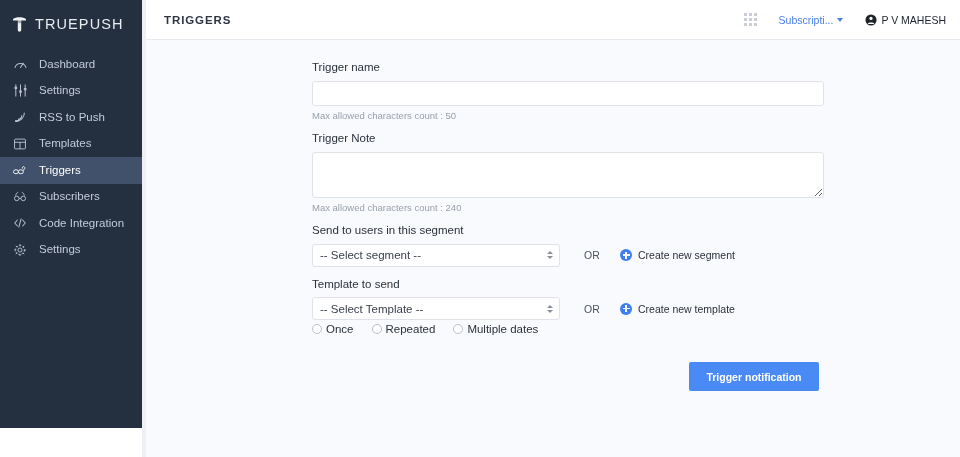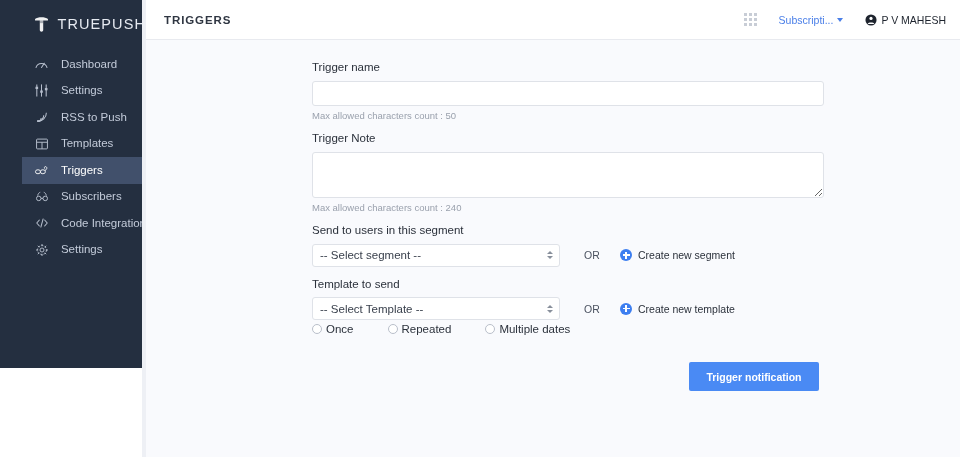--- a/index.html
+++ b/index.html
@@ -7,25 +7,25 @@
     margin: 0; padding: 0;
     width: 960px; height: 457px;
     overflow: hidden;
     font-family: "Liberation Sans", sans-serif;
     background: #ffffff;
   }
   .app { display: flex; width: 960px; height: 457px; }
 
   
   .sidebar {
-    width: 146px; min-width: 146px; height: 368px;
+    width: 146px; min-width: 146px; height: 428px;
     background: #242f40;
     color: #ced4e0;
     position: relative;
-    display: flex; flex-direction: column; align-items: flex-end;
+    display: flex; flex-direction: column;
   }
   .brand {
     display: flex; align-items: center;
     gap: 7px;
     padding: 10px 0 0 11px;
     height: 38px;
   }
   .brand-mark { width: 17px; height: 17px; display:block; }
   .brand-text {
     font-size: 14.5px;
@@ -219,21 +219,21 @@
     background: #3d7ef0;
     position: relative; flex: 0 0 12px;
   }
   .plus-circle::before, .plus-circle::after {
     content: ""; position: absolute; background: #fff;
   }
   .plus-circle::before { left: 2.5px; top: 5.2px; width: 7px; height: 1.6px; }
   .plus-circle::after  { top: 2.5px; left: 5.2px; height: 7px; width: 1.6px; }
 
   .radios {
-    display: flex; align-items: flex-start; gap: 16px;
+    display: flex; align-items: flex-start; gap: 0;
     margin-top: 0;
   }
   .radio-item {
     display: flex; align-items: center; gap: 4px;
     font-size: 11.5px; color: #2b313b;
     margin-right: 18px; cursor: pointer;
   }
   .radio-dot {
     width: 10px; height: 10px; border-radius: 50%;
     border: 1px solid #b9bfca; background: #fff;

